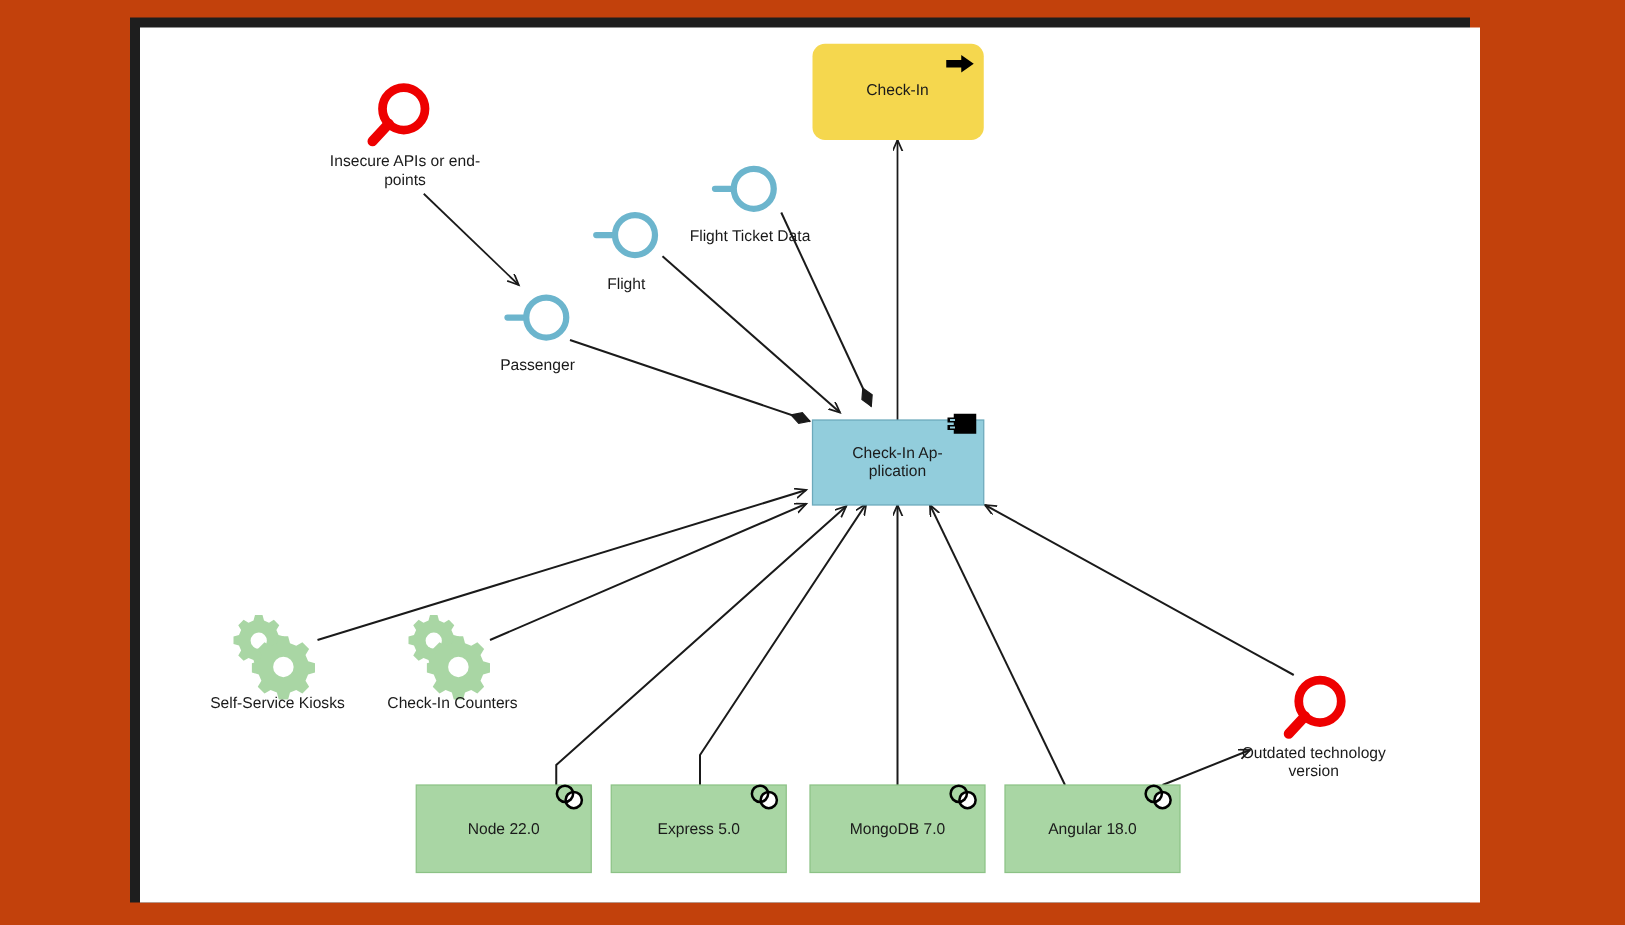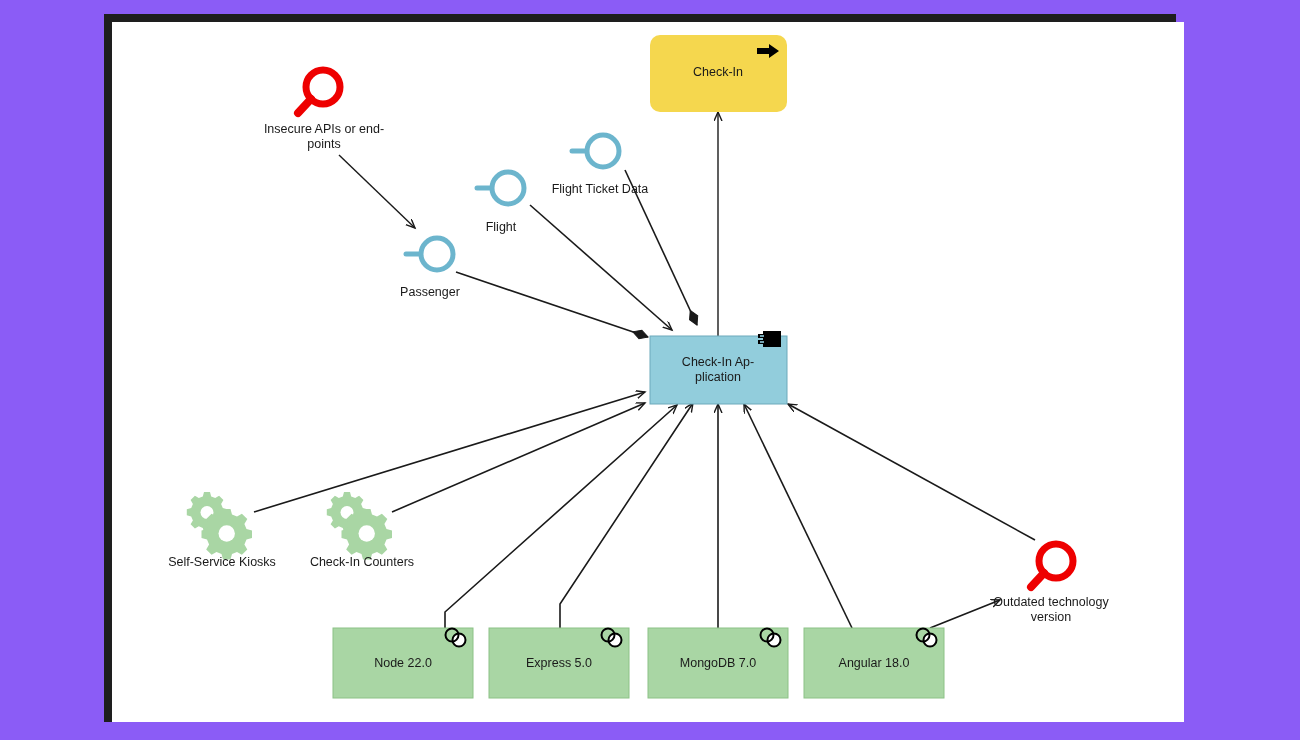--- a/index.html
+++ b/index.html
@@ -4,21 +4,21 @@
 <style>
   html, body {
     margin: 0;
     padding: 0;
     background: #ffffff;
   }
   #stage {
     position: relative;
     width: 1300px;
     height: 740px;
-    background: #8b5cf6;
+    background: #c2410c;
     overflow: hidden;
     font-family: "Liberation Sans", sans-serif;
   }
   #frame-shadow {
     position: absolute;
     left: 104px;
     top: 14px;
     width: 1072px;
     height: 708px;
     background: #1e1e1e;

